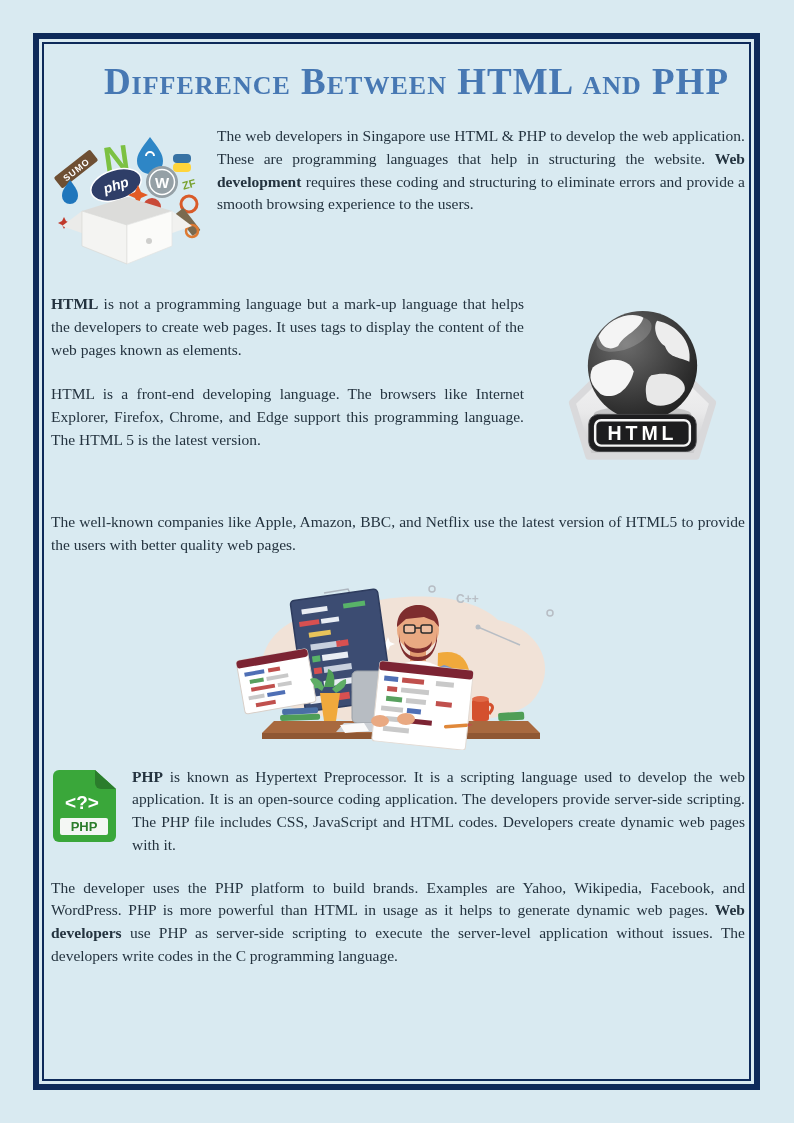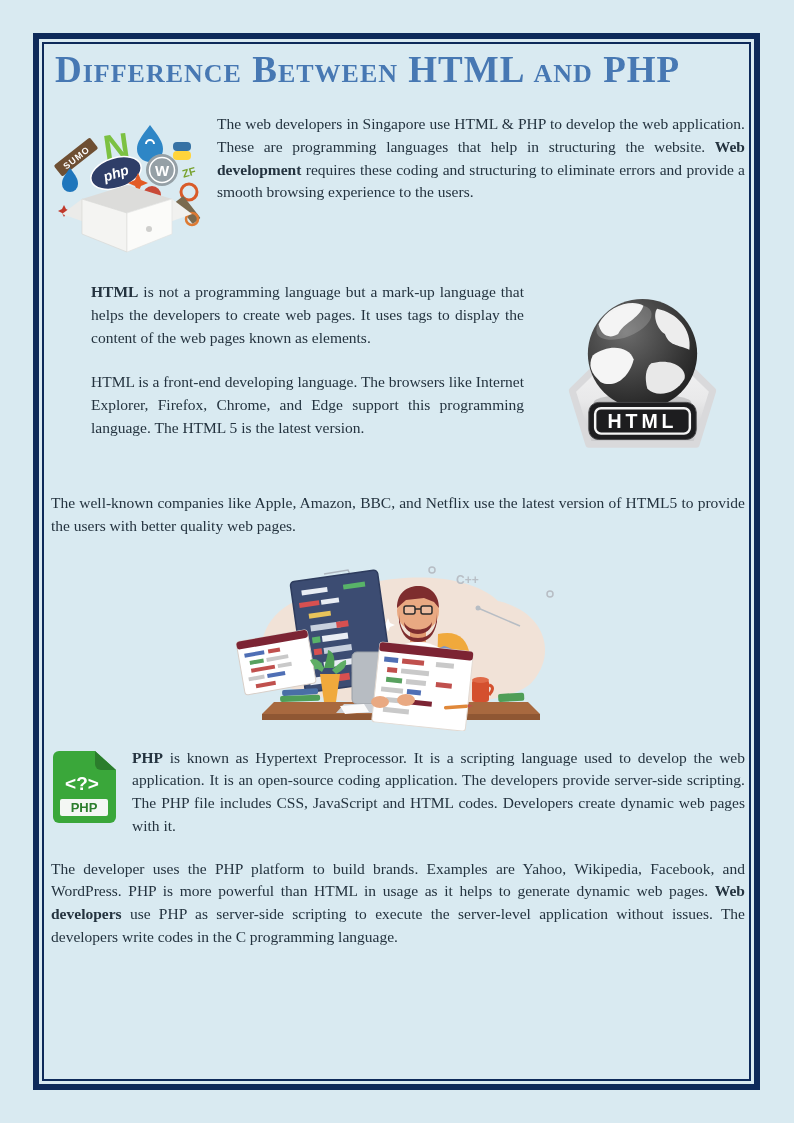--- a/index.html
+++ b/index.html
@@ -7,34 +7,34 @@
     position:relative; width:794px; height:1123px; margin:0 auto;
     background:#d9eaf1; font-family:"Liberation Sans", sans-serif; overflow:hidden;
   }
   .frame-outer {
     position:absolute; top:33px; left:33px; right:34px; bottom:33px;
     border:6px solid #0e2a5a;
   }
   .frame-inner { position:absolute; top:3px; left:3px; right:3px; bottom:3px; border:2px solid #0e2a5a; }
   .content { position:absolute; top:0; left:0; right:0; bottom:0; padding:44px 49px 0 51px; box-sizing:border-box; }
   .title {
-    margin:4px; text-align:left;
+    margin:16px; text-align:right;
     font-family:"Liberation Serif", serif; font-weight:bold; font-variant:small-caps;
     font-size:37px; letter-spacing:1px; color:#4778b3;
   }
   .para { margin:0; text-align:justify; font-size:15.5px; line-height:1.47; color:#24333f;font-family:Liberation Serif, serif; }
   .para b { font-weight:bold; }
   .intro-section { margin-top:22px; }
   .intro-section::after, .php-section::after { content:""; display:block; clear:both; }
   .img-box { float:left; width:152px; height:140px; margin:2px 14px 0 0; }
-  .html-section { display:flex; gap:16px; margin-top:26px;margin-left:40px; }
+  .html-section { display:flex; gap:16px; margin-top:26px; }
   .html-text { flex:1; }
   .html-text .para + .para { margin-top:22px; }
   .img-globe { width:205px; height:186px; flex-shrink:0; margin-top:4px; }
-  .companies { margin-top:21px; }
+  .companies { margin-top:28px; }
   .img-dev { width:340px; height:175px; margin:18px auto 6px auto; }
   .php-section { margin-top:16px; }
   .img-php { float:left; width:66px; height:74px; margin:3px 15px 3px 0; }
   .final { margin-top:20px; }
   svg { display:block; width:100%; height:100%; }
   svg text { font-family:"Liberation Sans", sans-serif; }
 </style>
 </head>
 <body>
 

